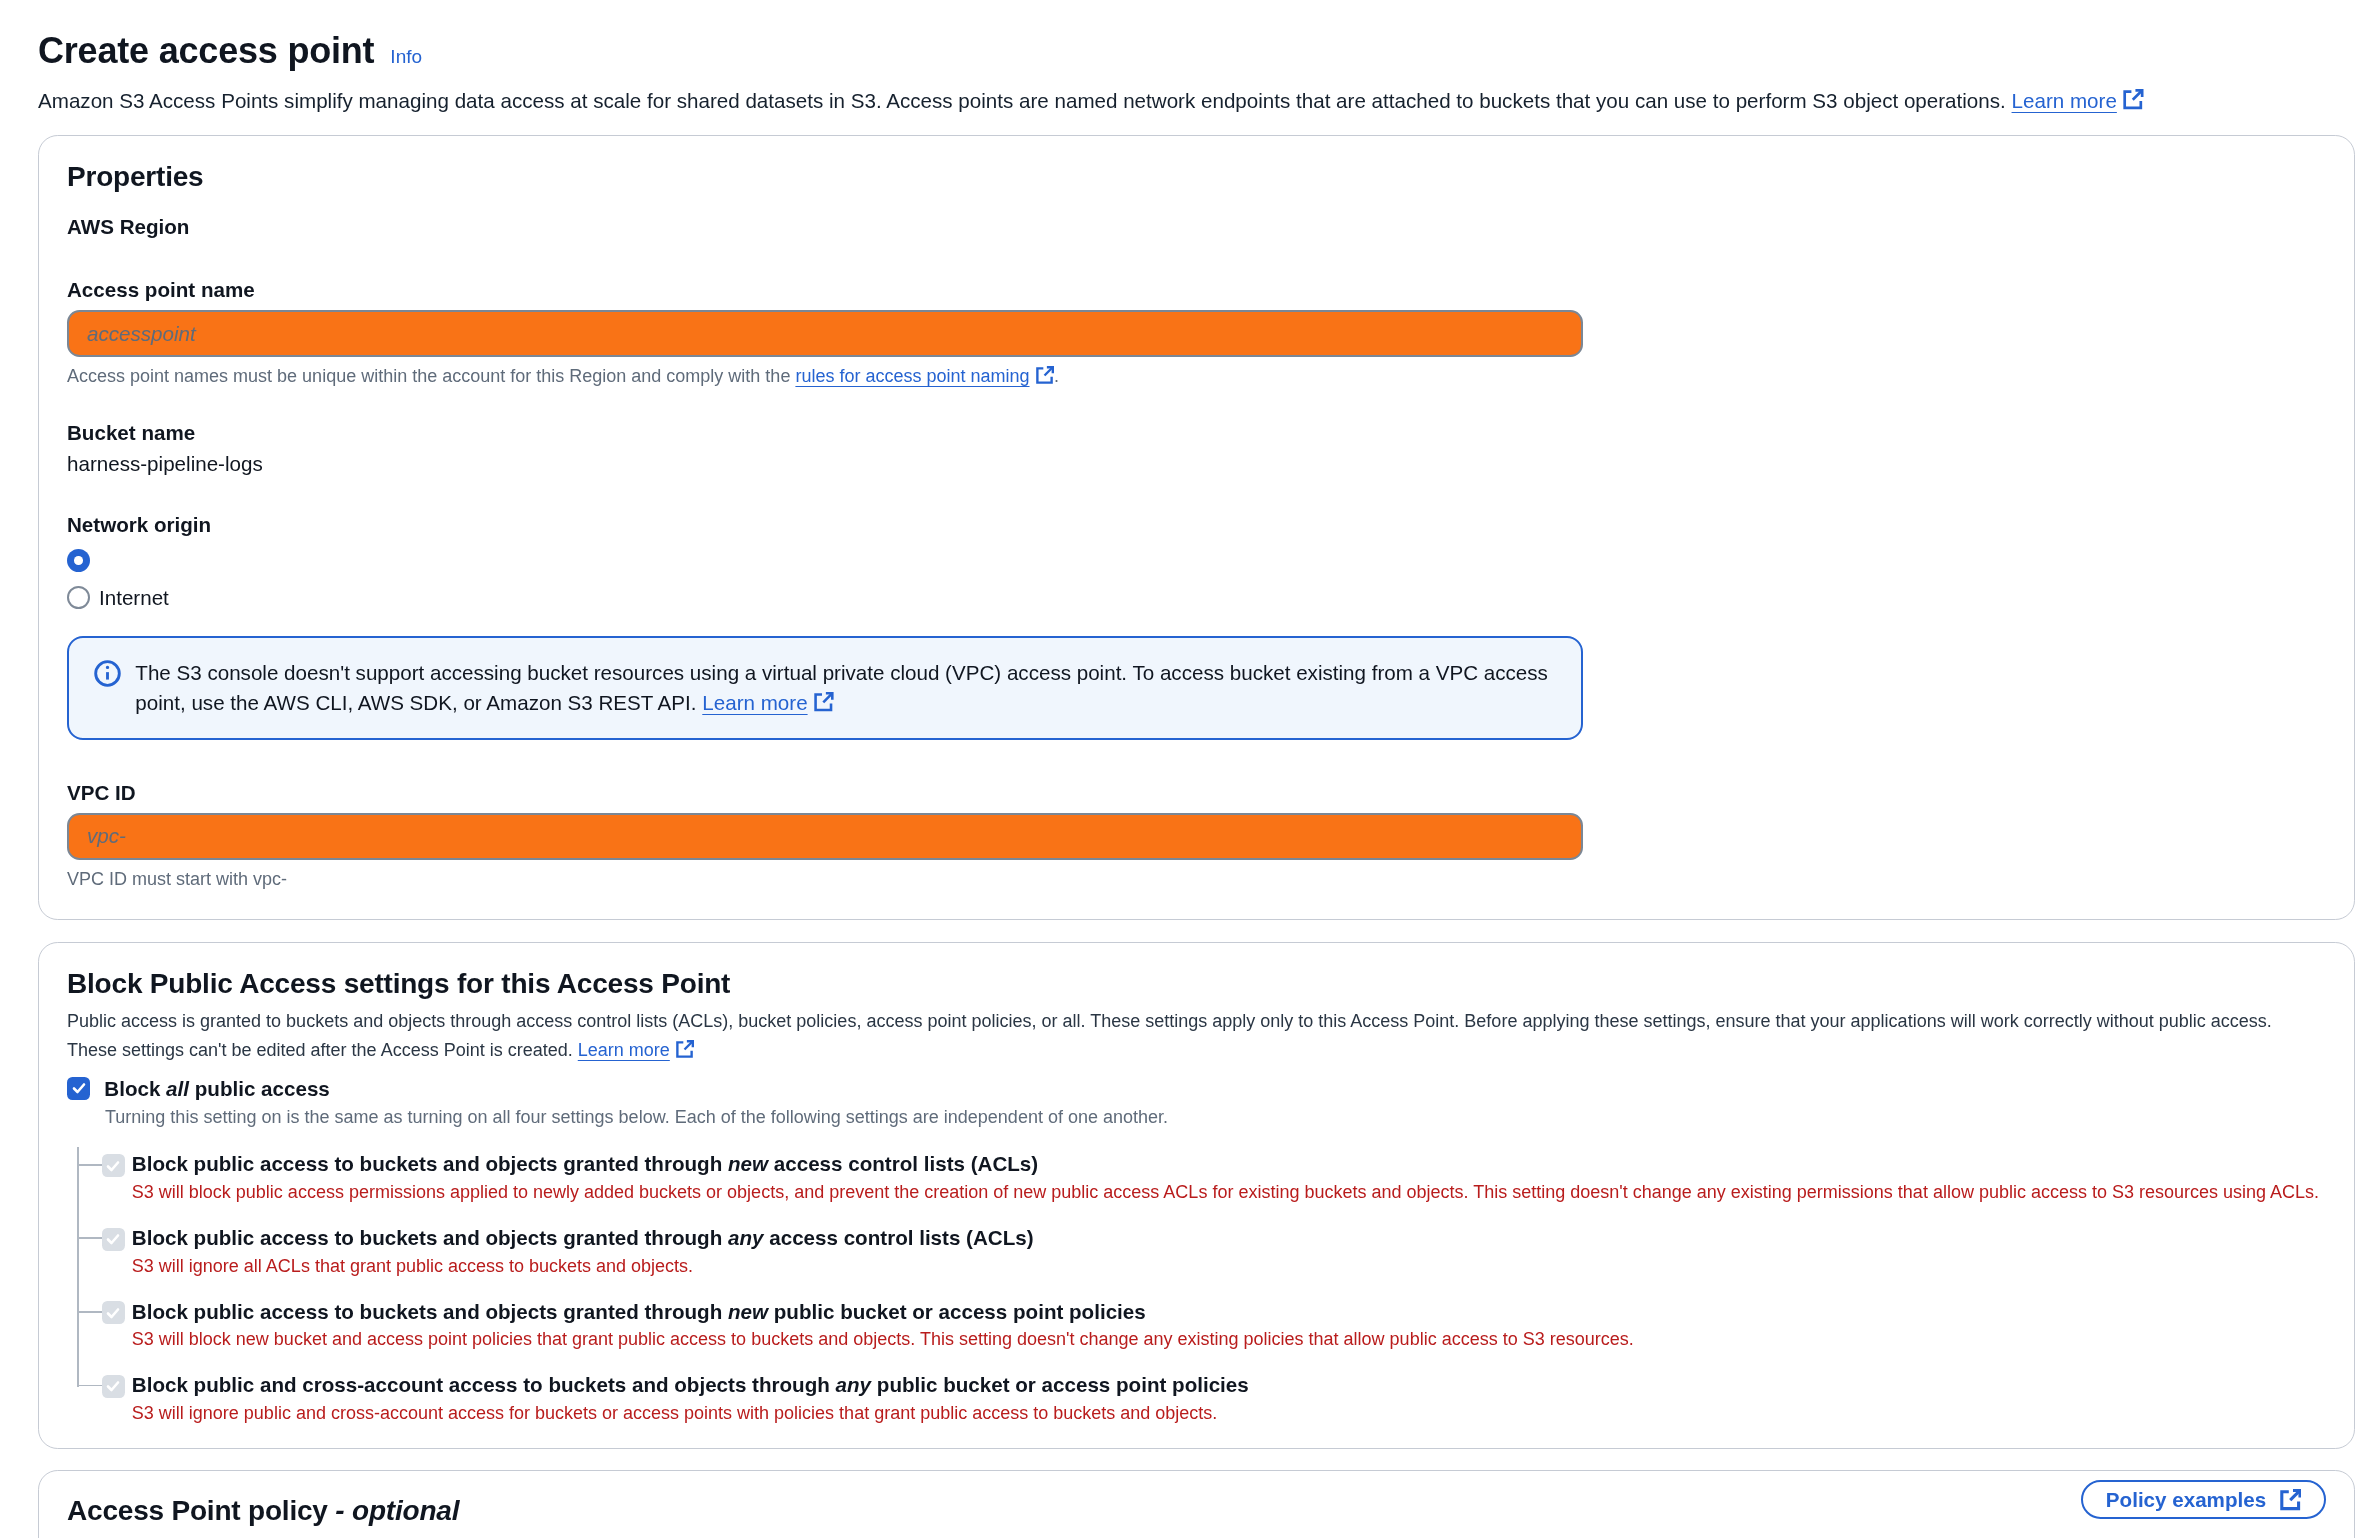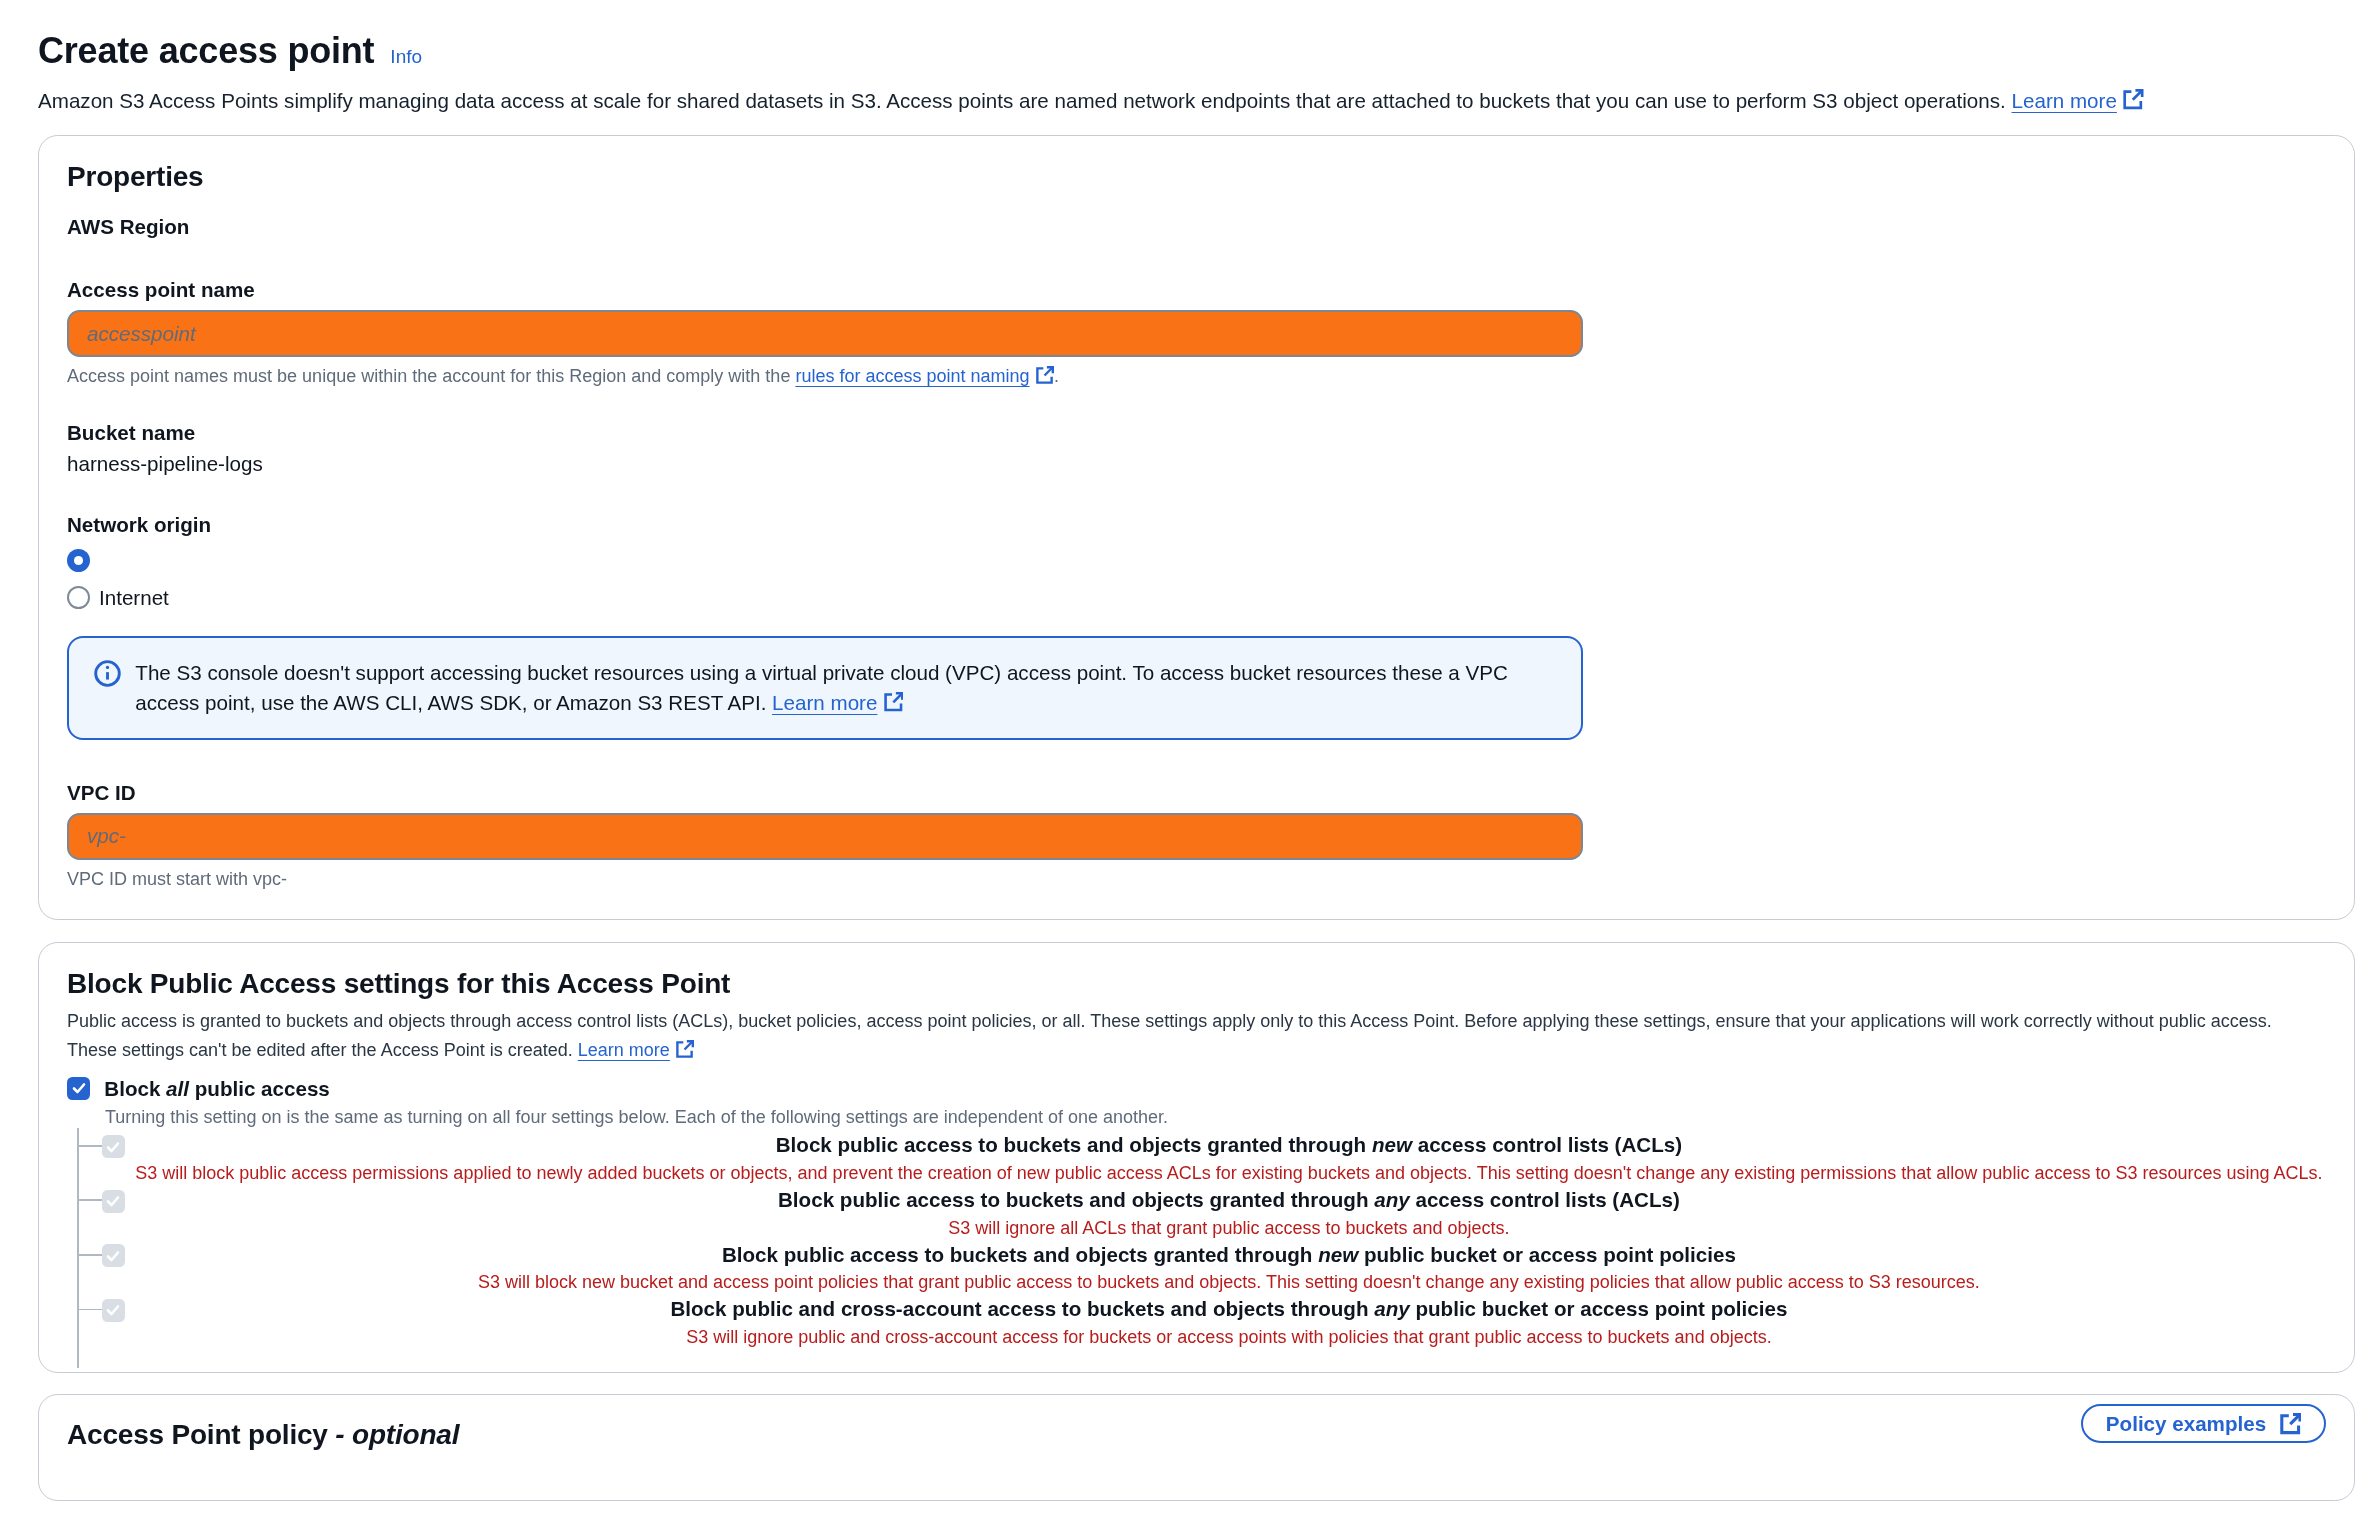--- a/index.html
+++ b/index.html
@@ -70,21 +70,21 @@
     display:flex; align-items:center; justify-content:center; cursor:pointer;
   }
   .checkbox.checked { background:var(--accent); color:#fff; }
   .checkbox.disabled { background:#d9dee4; color:#ffffff; cursor:default; }
   .cb-label { font-weight:700; font-size:20.6px; line-height:27px; }
   .cb-label .it { font-style:italic; }
   .block-all-desc { margin-left:38px; margin-top:3.6px; font-size:18px; line-height:25px; color:#5f6b7a; }
 
   .subs { position:relative; margin-left:9.8px; }
   .vline { position:absolute; left:0; top:-3.6px; width:1.8px; height:240px; background:#b0b8c2; }
-  .sub-item { position:relative; padding-left:55px; margin-top:1px;text-align:center; }
+  .sub-item { position:relative; padding-left:55px; margin-top:20px; }
   .sub-item::before { content:''; position:absolute; left:0; top:13.4px; width:25px; height:1.8px; background:#b0b8c2; }
   .sub-item .checkbox { position:absolute; left:25px; top:1.8px; }
   .sub-desc { margin-top:3.6px; font-size:18px; line-height:23px; color:#b91c1c; }
 
   
   .policy-head { display:flex; justify-content:space-between; align-items:flex-start; }
   .policy-title { margin-top:12.5px; }
   .policy-title .it { font-style:italic; }
   .btn-secondary {
     display:inline-flex; align-items:center; gap:12.5px;
@@ -135,21 +135,21 @@
       <span class="radio"></span>
       <div class="radio-label">Internet</div>
     </div>
 
     <div class="alert">
       <svg class="alert-icon" width="27" height="27" viewBox="0 0 16 16" fill="none" stroke="currentColor" stroke-width="1.7">
           <circle cx="8" cy="8" r="7"></circle>
           <line x1="8" y1="7.2" x2="8" y2="11.6"></line>
           <circle cx="8" cy="4.4" r="0.4" fill="currentColor" stroke-width="1.2"></circle>
         </svg>
-      <div class="alert-text"><span>The S3 console doesn't support accessing bucket resources using a virtual private cloud (VPC) access point. To access bucket resources these a VPC access point, use the AWS CLI, AWS SDK, or Amazon S3 REST API.</span>
+      <div class="alert-text"><span>The S3 console doesn't support accessing bucket resources using a virtual private cloud (VPC) access point. To access bucket existing from a VPC access point, use the AWS CLI, AWS SDK, or Amazon S3 REST API.</span>
         <a class="blue-link"><span>Learn more</span><svg class="ext-icon" width="20.6" height="20.6" viewBox="0 0 16 16" fill="none" stroke="currentColor" stroke-width="2">
               <path d="M14 9v5H2V2h5"></path>
               <path d="M10 1h5v5"></path>
               <path d="M14.5 1.5 8 8"></path>
             </svg></a>
       </div>
     </div>
 
     <div class="field-label mt44">VPC ID</div>
     <input class="text-input" type="text" placeholder="vpc-" style="">

